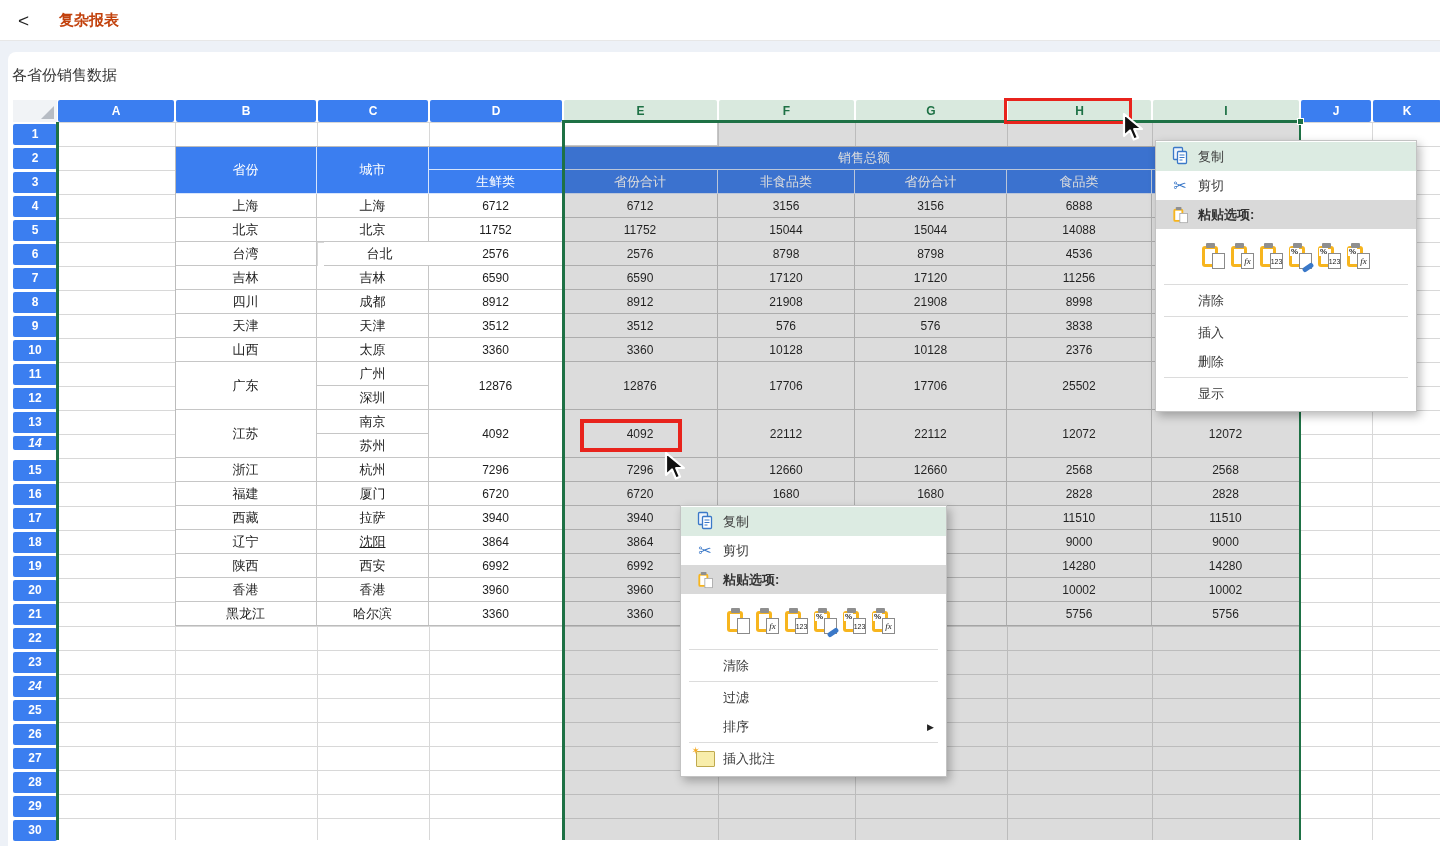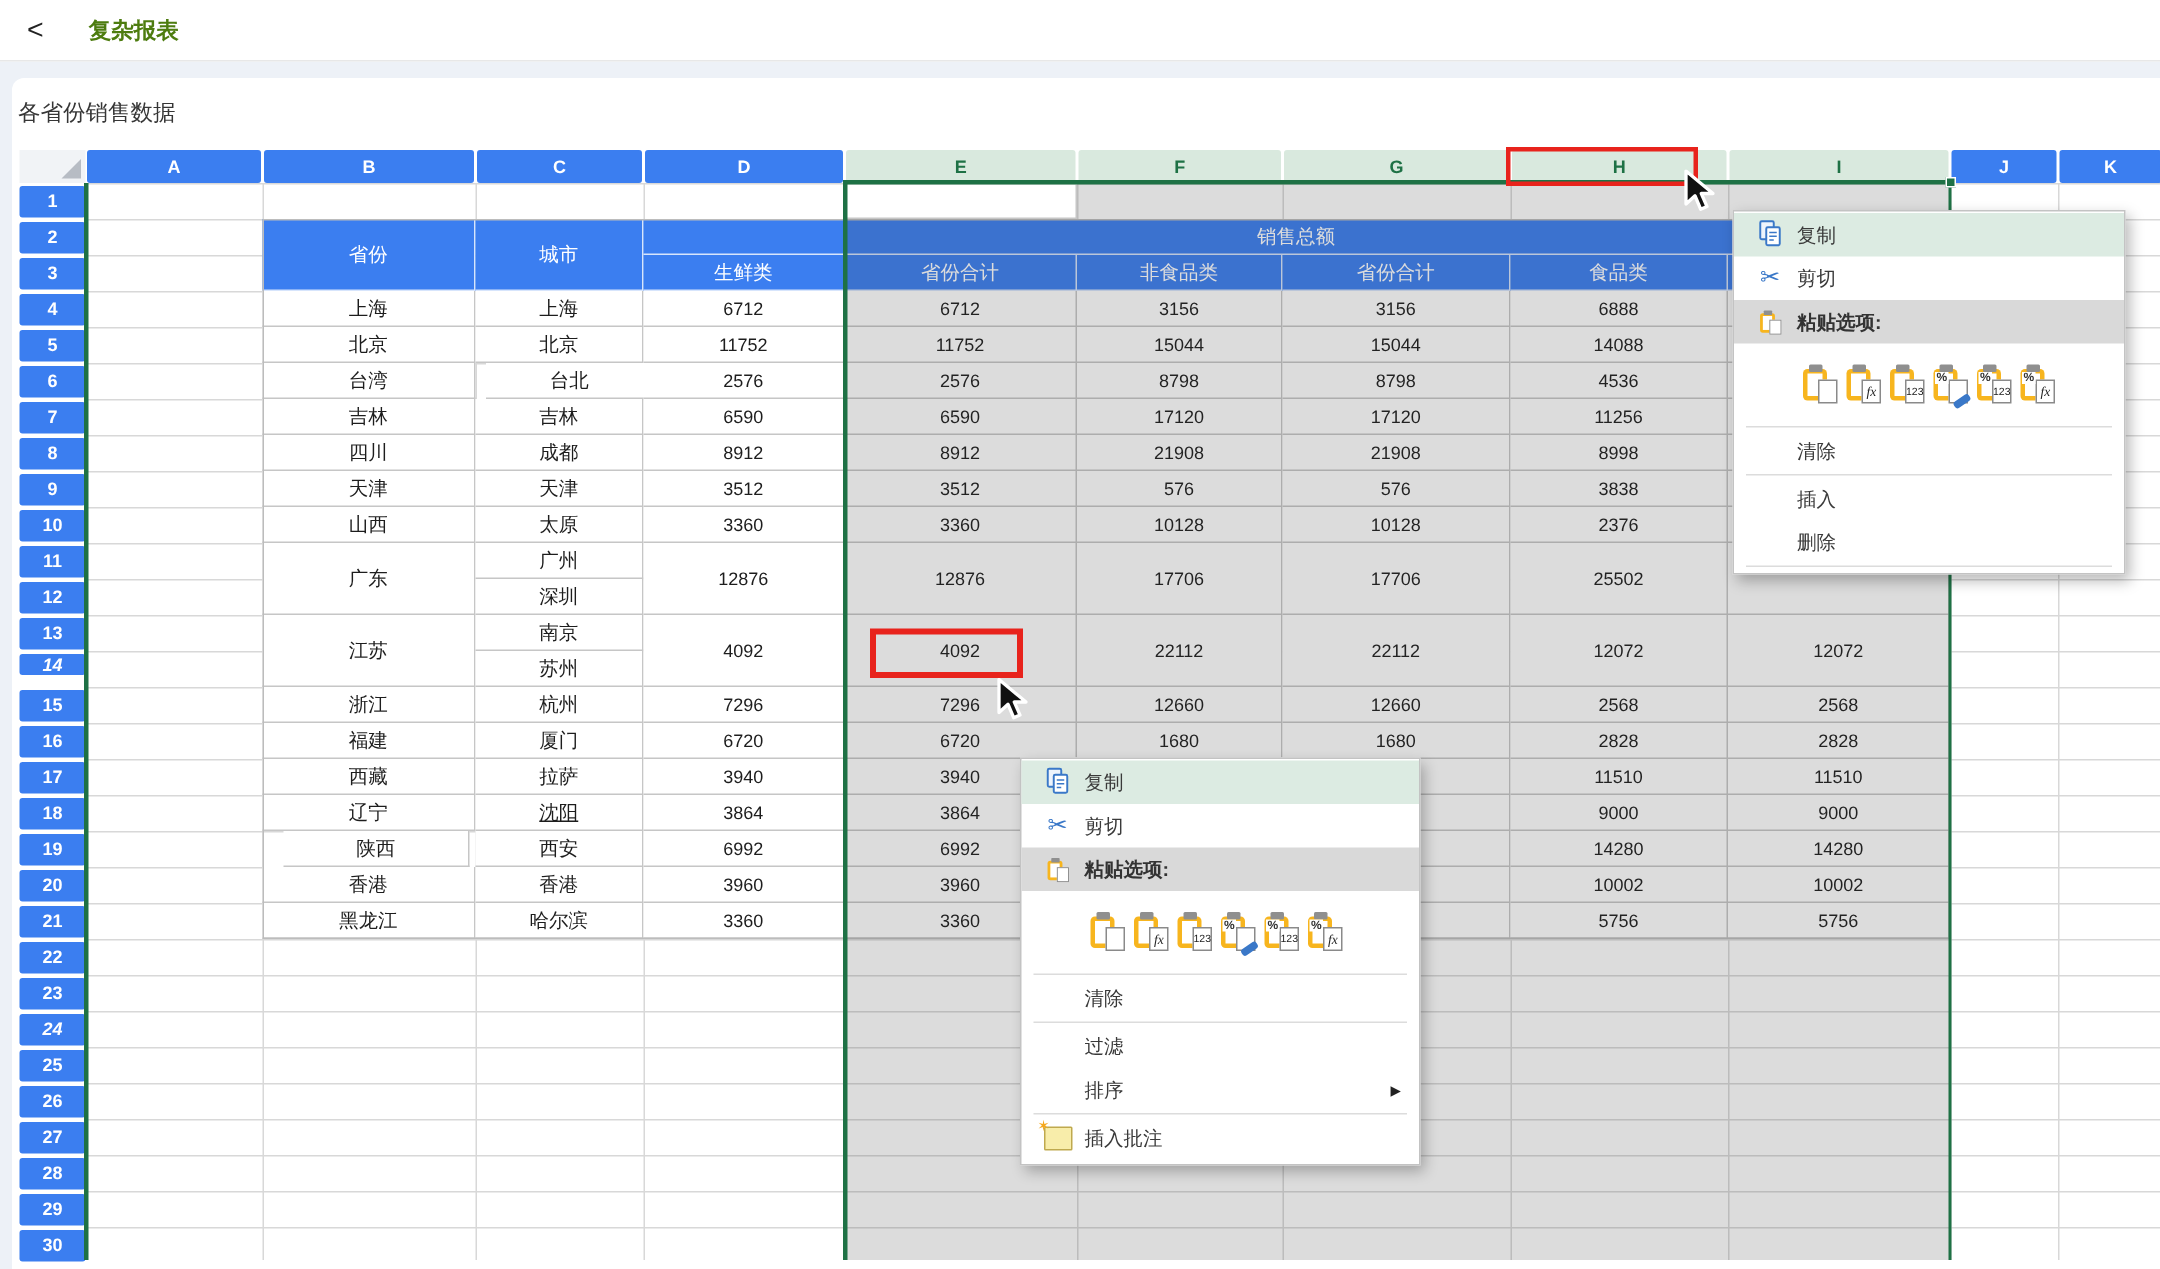--- a/index.html
+++ b/index.html
@@ -1,20 +1,20 @@
 <!DOCTYPE html>
 <html><head>
 <meta charset="utf-8">
 <style>
   html,body{margin:0;padding:0;background:#edf1f7;font-family:"Liberation Sans",sans-serif;}
   .page{position:relative;width:1440px;height:846px;overflow:hidden;background:#edf1f7;}
   
   .topbar{position:absolute;left:0;top:0;width:1440px;height:40px;background:#fff;border-bottom:1px solid #e7e7e7;display:flex;align-items:center;z-index:9;}
   .back{margin-left:18px;font-size:19px;color:#222;line-height:1;}
-  .title{margin-left:30px;font-size:15px;font-weight:700;color:#4d7c0f;}
+  .title{margin-left:30px;font-size:15px;font-weight:700;color:#c2410c;}
   
   .card{position:absolute;left:8px;top:52px;right:0;bottom:0;background:#fff;border-radius:8px 0 0 0;z-index:0;}
   .sheet-label{position:absolute;left:12px;top:66px;font-size:15px;color:#363636;z-index:2;}
   
   .abs{position:absolute;box-sizing:border-box;}
   .gl{background:#d8d8d8;z-index:1;}
   .corner{background:#f1f3f6;z-index:2;}
   .corner:after{content:"";position:absolute;right:3px;bottom:3px;border-left:13px solid transparent;border-bottom:13px solid #b7bcc4;}
   .colhdr{background:#3b7ef0;color:#fff;font-size:12px;font-weight:700;display:flex;align-items:center;justify-content:center;border-radius:2px;z-index:2;}
   .colhdr.sel{background:#d9e9de;color:#1e7145;}
@@ -257,21 +257,21 @@
       <div class="abs tcell " style="left: 1007px; top: 506px; width: 145px; height: 24px;">11510</div>
       <div class="abs tcell " style="left: 1152px; top: 506px; width: 148px; height: 24px;">11510</div>
       <div class="abs tcell txt" style="left: 175px; top: 530px; width: 142px; height: 24px;">辽宁</div>
       <div class="abs tcell txt" style="left: 317px; top: 530px; width: 112px; height: 24px; text-decoration: underline;">沈阳</div>
       <div class="abs tcell " style="left: 429px; top: 530px; width: 134px; height: 24px;">3864</div>
       <div class="abs tcell " style="left: 563px; top: 530px; width: 155px; height: 24px;">3864</div>
       <div class="abs tcell " style="left: 718px; top: 530px; width: 137px; height: 24px;"></div>
       <div class="abs tcell " style="left: 855px; top: 530px; width: 152px; height: 24px;"></div>
       <div class="abs tcell " style="left: 1007px; top: 530px; width: 145px; height: 24px;">9000</div>
       <div class="abs tcell " style="left: 1152px; top: 530px; width: 148px; height: 24px;">9000</div>
-      <div class="abs tcell txt" style="left: 189px; top: 554px; width: 124px; height: 24px;">陕西</div>
+      <div class="abs tcell txt" style="left: 175px; top: 554px; width: 142px; height: 24px;">陕西</div>
       <div class="abs tcell txt" style="left: 317px; top: 554px; width: 112px; height: 24px;">西安</div>
       <div class="abs tcell " style="left: 429px; top: 554px; width: 134px; height: 24px;">6992</div>
       <div class="abs tcell " style="left: 563px; top: 554px; width: 155px; height: 24px;">6992</div>
       <div class="abs tcell " style="left: 718px; top: 554px; width: 137px; height: 24px;"></div>
       <div class="abs tcell " style="left: 855px; top: 554px; width: 152px; height: 24px;"></div>
       <div class="abs tcell " style="left: 1007px; top: 554px; width: 145px; height: 24px;">14280</div>
       <div class="abs tcell " style="left: 1152px; top: 554px; width: 148px; height: 24px;">14280</div>
       <div class="abs tcell txt" style="left: 175px; top: 578px; width: 142px; height: 24px;">香港</div>
       <div class="abs tcell txt" style="left: 317px; top: 578px; width: 112px; height: 24px;">香港</div>
       <div class="abs tcell " style="left: 429px; top: 578px; width: 134px; height: 24px;">3960</div>
@@ -370,20 +370,24 @@
         <div class="sep"></div>
         <div class="mi">
           <span class="ic"></span>
           <span class="lb">插入</span>
         </div>
         <div class="mi">
           <span class="ic"></span>
           <span class="lb">删除</span>
         </div>
         <div class="sep"></div>
+        <div class="mi">
+          <span class="ic"></span>
+          <span class="lb">显示</span>
+        </div>
       </div>
       <div class="menu" style="left: 680px; top: 505px; width: 265px;">
         <div class="mi hl">
           <span class="ic">
             <span><svg width="18" height="19" viewBox="0 0 18 19">
                 <rect x="2.5" y="1.5" width="9" height="12" rx="1" fill="#eef4fc" stroke="#3a78c8" stroke-width="1.3"></rect>
                 <rect x="6.5" y="5.5" width="9" height="12" rx="1" fill="#fff" stroke="#3a78c8" stroke-width="1.3"></rect>
                 <path d="M8.5 9h5M8.5 11.5h5M8.5 14h3" stroke="#3a78c8" stroke-width="1"></path>
               </svg></span>
           </span>

